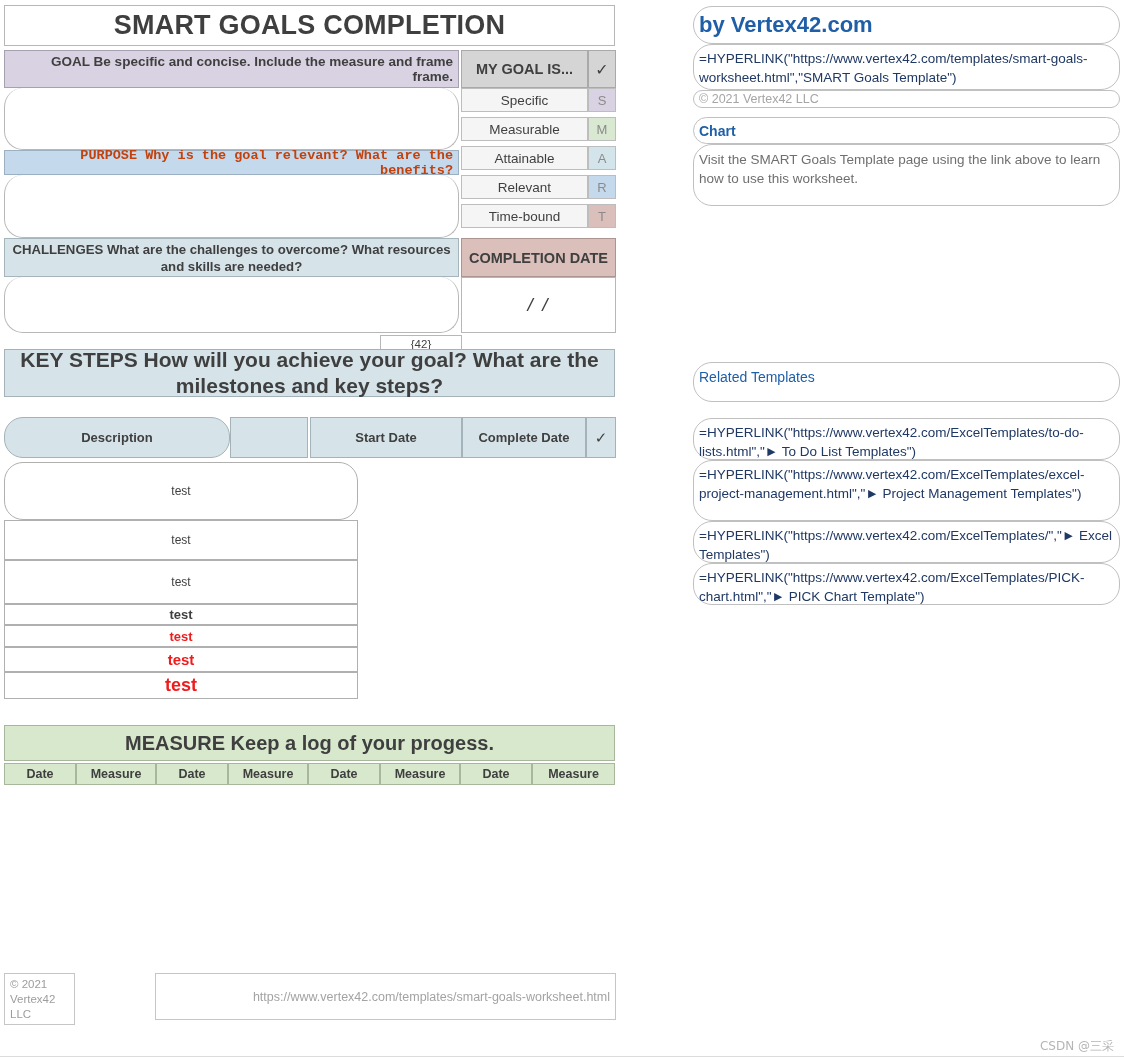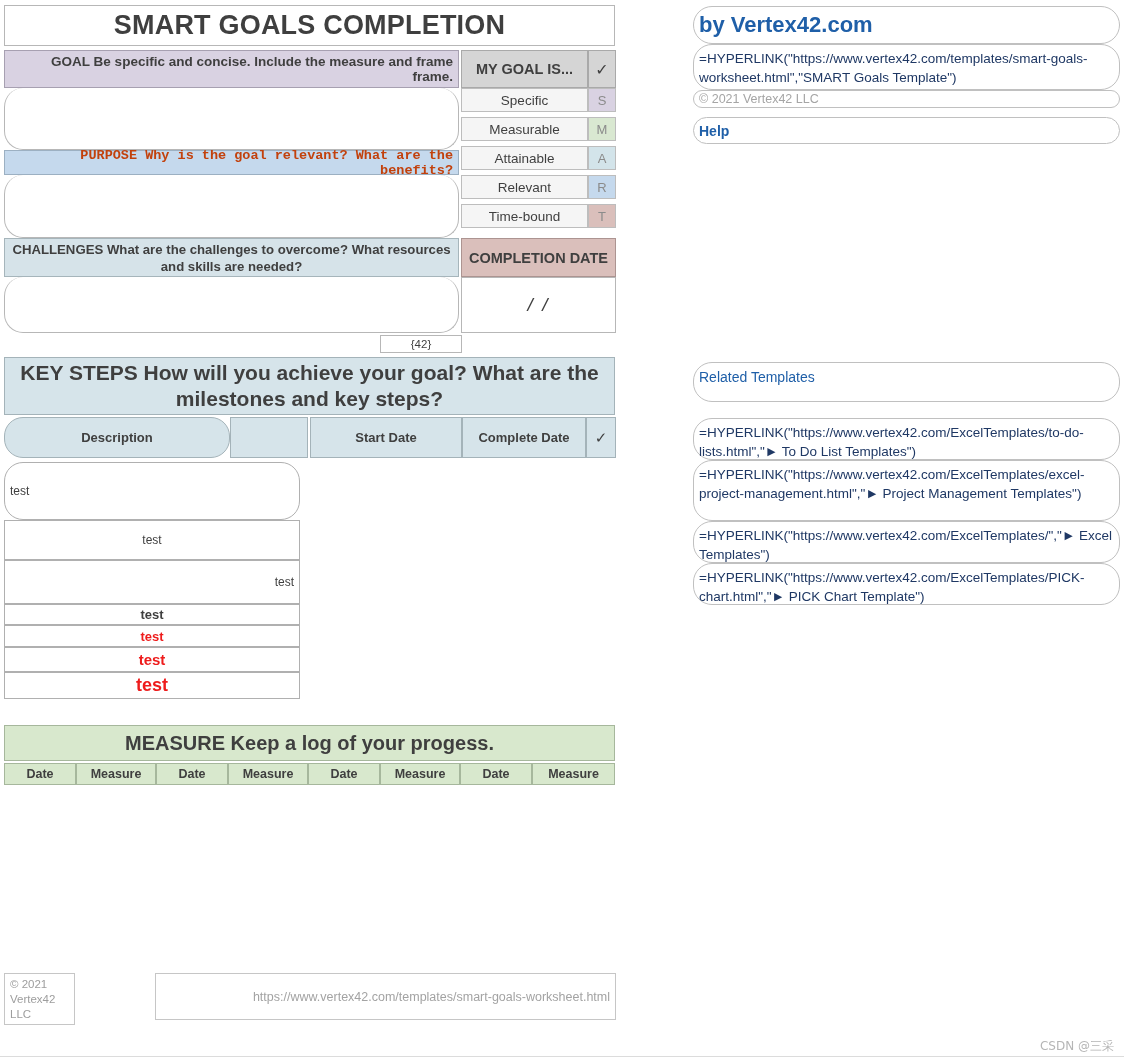--- a/index.html
+++ b/index.html
@@ -101,40 +101,41 @@
     font-size: 19px; font-style: italic; color: #3f3f3f;
     letter-spacing: 2px;
   }
   #row-count-cell {
     left: 380px; top: 335px; width: 82px; height: 18px;
     font-size: 11.5px; color: #3f3f3f;
   }
 
   
   #key-steps-header {
-    left: 4px; top: 357px; width: 611px; height: 58px;
+    left: 4px; top: 349px; width: 611px; height: 48px;
     background: #d6e4ea; border-color: #a4b3b9;
     font-size: 21px; font-weight: bold; color: #3f3f3f;
     line-height: 26px; padding: 0 8px;
   }
   .ks-head {
     top: 417px; height: 41px;
     background: #d6e4ea; border-color: #a4b3b9;
     font-size: 13px; font-weight: bold; color: #3f3f3f;
   }
   #ks-col-description { left: 4px; width: 226px; border-radius: 19px; }
   #ks-col-blank       { left: 230px; width: 78px; }
   #ks-col-start-date  { left: 310px; width: 152px; }
   #ks-col-complete-date { left: 462px; width: 124px; }
   #ks-col-check       { left: 586px; width: 30px; font-size: 15px; font-weight: normal; }
 
   .ks-row {
-    left: 4px; width: 296px;
+    left: 4px; width: 354px;
     border-color: #b0b0b0;
     color: #3f3f3f;
+    justify-content: center;
   }
 
   
   #measure-header {
     left: 4px; top: 725px; width: 611px; height: 36px;
     background: #d8e8cd; border-color: #a6b79c;
     font-size: 20px; font-weight: bold; color: #3f3f3f;
   }
   .measure-col {
     top: 763px; height: 22px;
@@ -291,21 +292,22 @@
     <span>Vertex42</span>
     <span>LLC</span>
   </div>
   <div class="cell rgt" id="footer-url-cell">https://www.vertex42.com/templates/smart-goals-worksheet.html</div>
   <div id="bottom-rule"></div>
   <div id="watermark">CSDN @三采</div>
 
   <div class="cell lft" id="vertex-brand">by Vertex42.com</div>
   <div class="cell lft" id="template-link-formula">=HYPERLINK("https://www.vertex42.com/templates/smart-goals-worksheet.html","SMART Goals Template")</div>
   <div class="cell lft" id="vertex-copyright">© 2021 Vertex42 LLC</div>
-  <div class="cell lft" id="help-title">Help</div>
+  <div class="cell lft" id="help-title">Chart</div>
+  <div class="cell lft" id="help-text">Visit the SMART Goals Template page using the link above to learn how to use this worksheet.</div>
 
   <div class="cell lft" id="related-templates-title">Related Templates</div>
   <div id="related-links">
       <div class="cell lft related-formula" style="top: 418px; height: 42px;">=HYPERLINK("https://www.vertex42.com/ExcelTemplates/to-do-lists.html","► To Do List Templates")</div>
       <div class="cell lft related-formula" style="top: 460px; height: 61px;">=HYPERLINK("https://www.vertex42.com/ExcelTemplates/excel-project-management.html","► Project Management Templates")</div>
       <div class="cell lft related-formula" style="top: 521px; height: 42px;">=HYPERLINK("https://www.vertex42.com/ExcelTemplates/","► Excel Templates")</div>
       <div class="cell lft related-formula" style="top: 563px; height: 42px;">=HYPERLINK("https://www.vertex42.com/ExcelTemplates/PICK-chart.html","► PICK Chart Template")</div>
     </div>
 
 </div>

